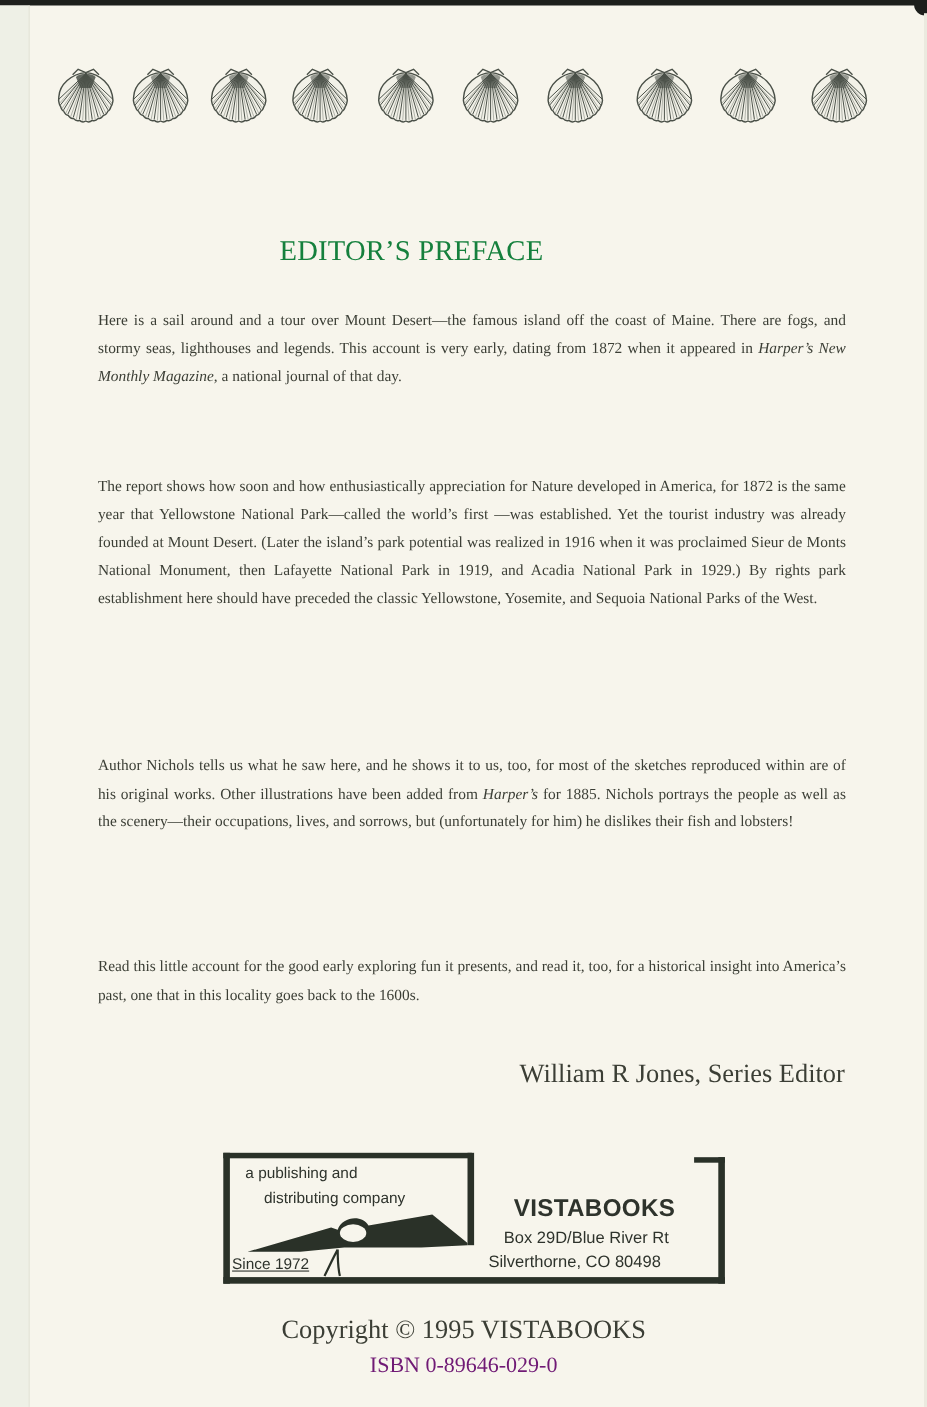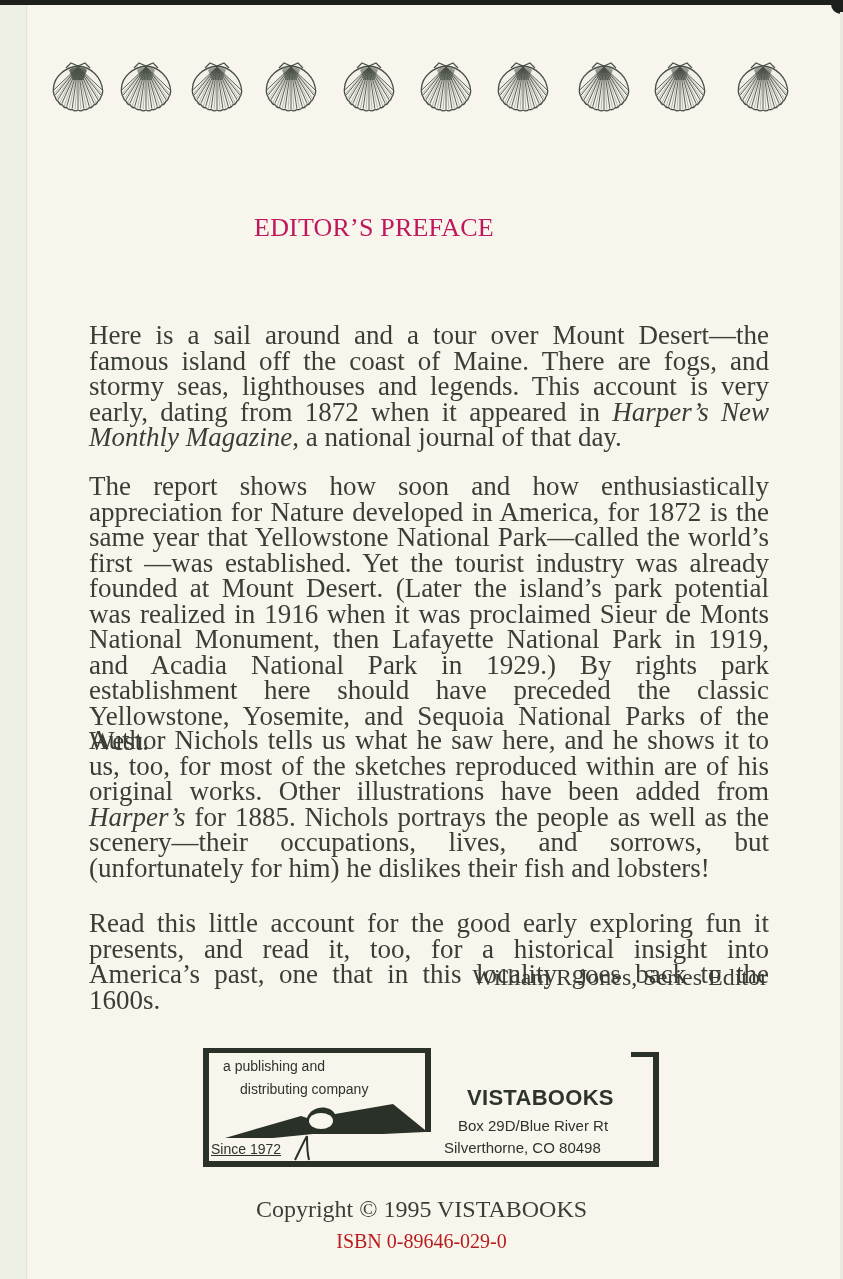--- a/index.html
+++ b/index.html
@@ -12,25 +12,25 @@
   .top-edge { position: absolute; left: 0; top: 0; width: 843px; height: 5px; background: #1d1f1c; }
   .top-edge-corner { position: absolute; right: 0; top: 0; width: 12px; height: 14px; background: #1d1f1c; border-bottom-left-radius: 10px; }
   .gutter { position: absolute; left: 0; top: 5px; width: 26px; height: 1274px; background: #eef0e6; border-right: 1px solid #e3e4d8; }
   .right-edge { position: absolute; right: 0; top: 12px; width: 3px; height: 1267px; background: #ebeadf; }
 
   .shell-row { position: absolute; left: 0; top: 58px; width: 843px; height: 62px; }
   .shell { position: absolute; width: 58px; height: 58px; }
 
   .title {
     position: absolute; left: 0; width: 748px; top: 213px; text-align: center;
-    font-size: 26px; letter-spacing: 0.2px; color: #be185d;
+    font-size: 26px; letter-spacing: 0.2px; color: #15803d;
   }
   .body-text {
     position: absolute; left: 89px; width: 680px;
-    font-size: 27px; line-height: 25.5px; text-align: justify; color: #3b3e35; margin-top: 44px;
+    font-size: 14px; line-height: 25.5px; text-align: justify; color: #3b3e35;
   }
   .body-text p { margin: 0; }
   .para1 { top: 279px; }
   .para2 { top: 430px; }
   .para3 { top: 684px; }
   .para4 { top: 867px; }
   .signature {
     position: absolute; right: 75px; top: 964px; font-size: 24px; color: #3b3e35;
   }
   .logo { position: absolute; left: 203px; top: 1048px; width: 456px; height: 119px; }
@@ -42,21 +42,21 @@
   .logo .right-hook { position: absolute; right: 0; top: 4px; width: 28px; height: 5px; background: #2a3128; }
   .logo .sans { font-family: "Liberation Sans", "DejaVu Sans", sans-serif; color: #2e332c; position: absolute; white-space: nowrap; }
   .logo .tag1 { left: 20px; top: 10px; font-size: 14px; text-align: right; }
   .logo .tag2 { left: 37px; top: 33px; font-size: 14px; }
   .logo .since { left: 8px; top: 93px; font-size: 14px; text-decoration: underline; }
   .logo .brand { left: 264px; top: 37px; font-size: 22px; font-weight: bold; letter-spacing: 0.3px; }
   .logo .addr1 { left: 255px; top: 69px; font-size: 15px; }
   .logo .addr2 { left: 241px; top: 91px; font-size: 15px; }
   .logo svg.mountain { position: absolute; left: 0; top: 0; }
   .copyright { position: absolute; left: 0; width: 843px; text-align: center; top: 1196px; font-size: 24px; color: #3b3e35; }
-  .isbn { position: absolute; left: 0; width: 843px; text-align: center; top: 1230px; font-size: 20px; color: #b91c1c; }
+  .isbn { position: absolute; left: 0; width: 843px; text-align: center; top: 1230px; font-size: 20px; color: #701a75; }
 </style>
 </head>
 <body>
 
 <div class="top-edge"></div>
 <div class="top-edge-corner"></div>
 <div class="gutter"></div>
 <div class="right-edge"></div>
 
 <div class="shell-row" id="shell-row">

